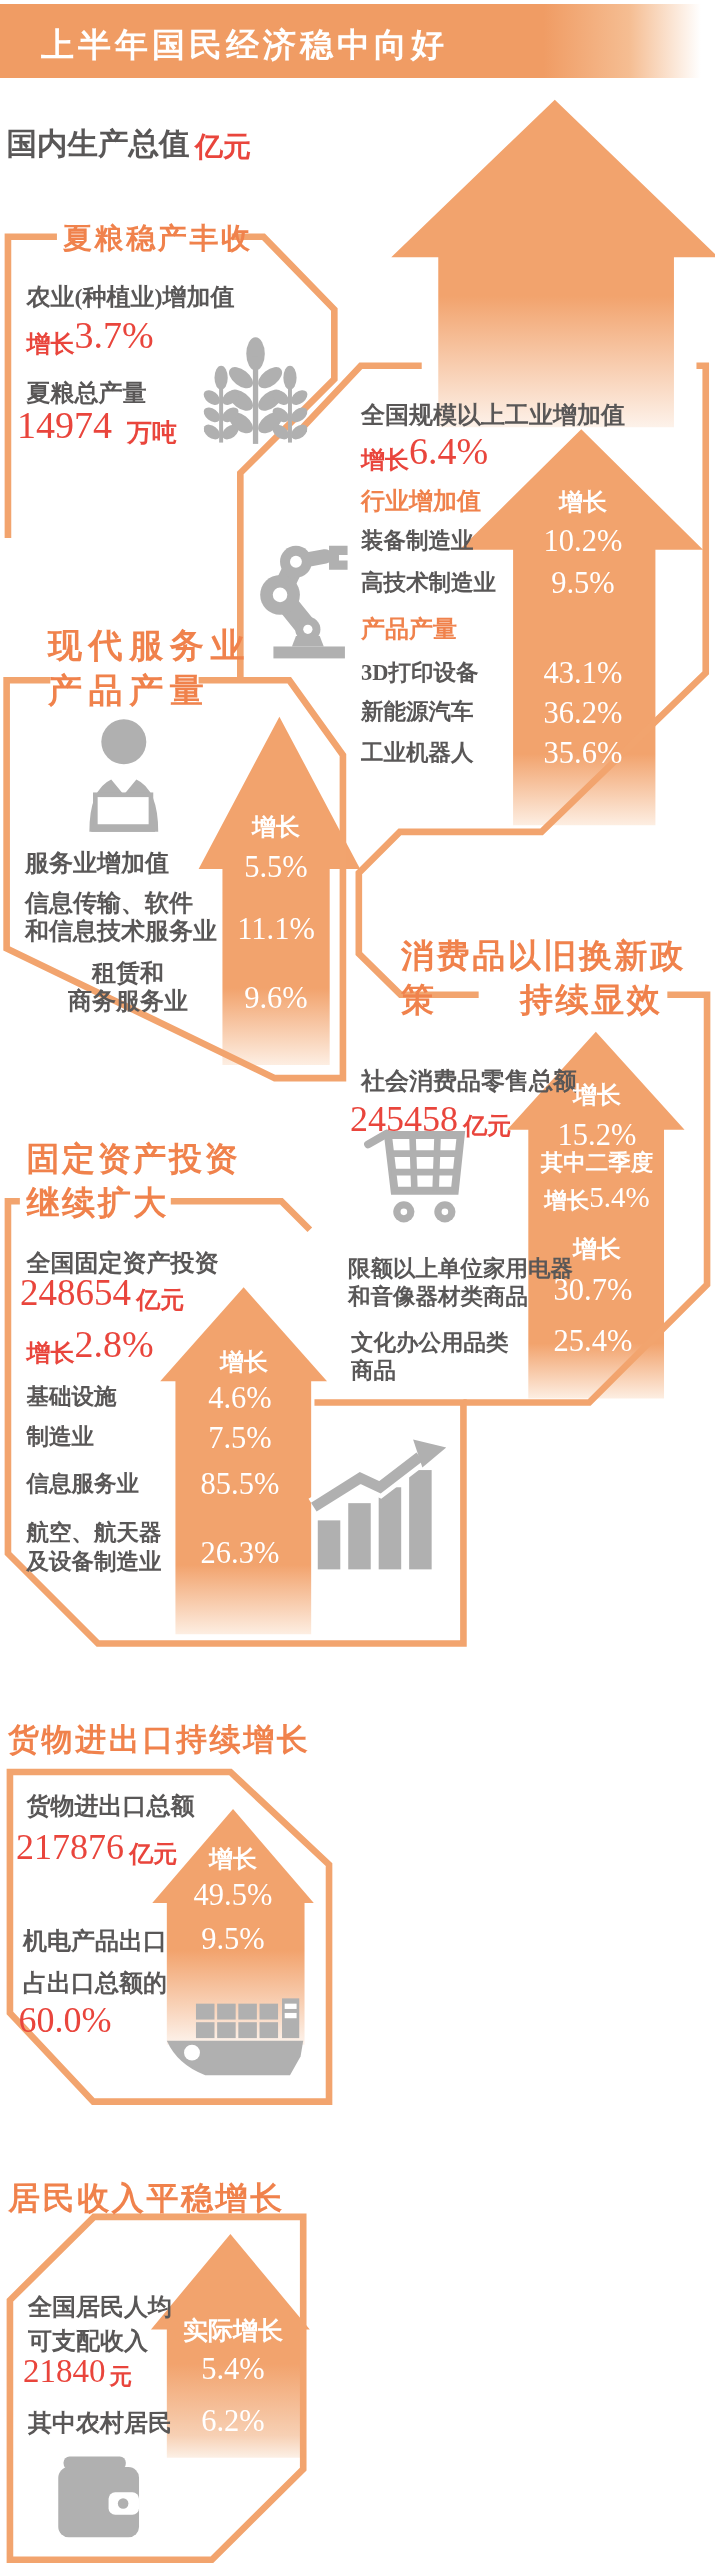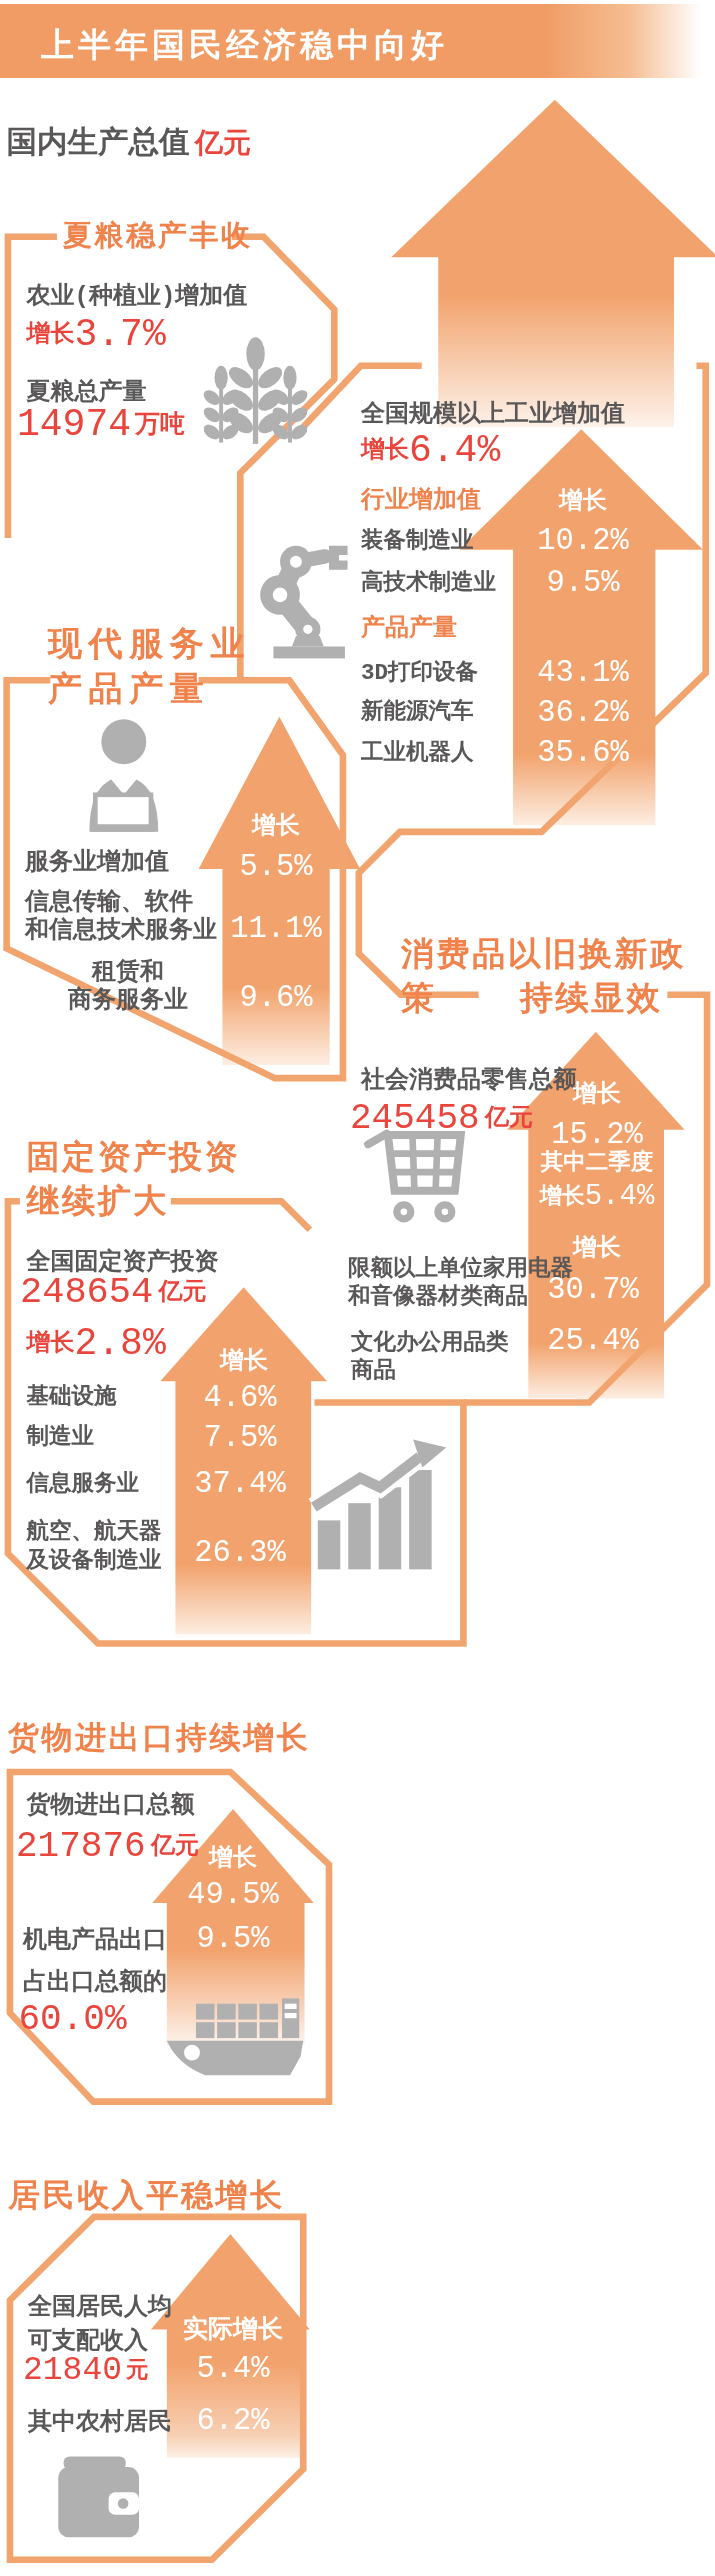--- a/index.html
+++ b/index.html
@@ -1,24 +1,24 @@
 <!DOCTYPE html>
 <html style="font-size:10.6px"><head>
 <meta charset="utf-8">
 <style>
   html,body{margin:0;padding:0;background:#fff}
   #canvas{position:relative;width:715px;height:2576px;background:#fff;overflow:hidden;
-          font-family:Liberation Mono, monospace}
+          font-family:Liberation Serif, serif}
   .b{position:absolute;white-space:pre-line;line-height:1.18}
   .title{color:#f0824c;font-weight:bold;font-size:32px;letter-spacing:2.6px;line-height:1.32}
   .gray{color:#595757;font-weight:bold}
   .orangeh{color:#f0824c;font-weight:bold}
   .red{color:#e9453c}
   .white{color:#fff}
-  .bl{display:flex;align-items:center}
+  .bl{display:flex;align-items:flex-end}
   .ctr{transform:translateX(-50%);text-align:center}
   .banner{position:absolute;left:0;top:4px;width:715px;height:74px;
           background:linear-gradient(90deg,#f09c64 0%,#f09c64 76%,#f5bd92 88%,#ffffff 98%)}
   .banner .t{position:absolute;left:41px;top:18.5px;font-size:33px;font-weight:bold;letter-spacing:4px;color:#fff}
   svg{position:absolute;left:0;top:0}
 </style>
 </head>
 <body>
 
 <div id="canvas">
@@ -189,21 +189,21 @@
 
   <div class="b title" style="left:63px;top:219px;font-size:29px">夏粮稳产丰收</div>
   <div class="b gray" style="left:26.5px;top:283px;font-size:24px">农业(种植业)增加值</div>
   <div class="b bl" style="left:26.5px;top:313px">
     <span class="red" style="font-size:24px;font-weight:bold">增长</span>
     <span class="red" style="font-size:38px">3.7%</span>
   </div>
   <div class="b gray" style="left:26.5px;top:379px;font-size:24px">夏粮总产量</div>
   <div class="b bl" style="left:17px;top:403px">
     <span class="red" style="font-size:38px">14974</span>
-    <span class="red" style="font-size:25px;font-weight:bold;margin-left:4px">万吨</span>
+    <span class="red" style="font-size:25px;font-weight:bold;margin-left:15px">万吨</span>
   </div>
 
   <div class="b gray" style="left:361px;top:401px;font-size:24px">全国规模以上工业增加值</div>
   <div class="b bl" style="left:361px;top:429px">
     <span class="red" style="font-size:24px;font-weight:bold">增长</span>
     <span class="red" style="font-size:38px">6.4%</span>
   </div>
   <div class="b orangeh" style="left:361px;top:487px;font-size:24px">行业增加值</div>
   <div class="b gray" style="left:361px;top:528px;font-size:22.5px">装备制造业</div>
   <div class="b gray" style="left:361px;top:570px;font-size:22.5px">高技术制造业</div>
@@ -264,21 +264,21 @@
     <span class="red" style="font-size:38px">2.8%</span>
   </div>
   <div class="b gray" style="left:26.5px;top:1384px;font-size:22.5px">基础设施</div>
   <div class="b gray" style="left:26.5px;top:1424px;font-size:22.5px">制造业</div>
   <div class="b gray" style="left:26.5px;top:1471px;font-size:22.5px">信息服务业</div>
   <div class="b gray" style="left:26.5px;top:1518px;font-size:22.5px;line-height:1.3">航空、航天器
 及设备制造业</div>
   <div class="b ctr white" style="left:244px;top:1348px;font-size:24px;font-weight:bold">增长</div>
   <div class="b ctr white" style="left:240px;top:1381px;font-size:30.5px">4.6%</div>
   <div class="b ctr white" style="left:240px;top:1421px;font-size:30.5px">7.5%</div>
-  <div class="b ctr white" style="left:240px;top:1467px;font-size:30.5px">37.4%</div>
+  <div class="b ctr white" style="left:240px;top:1467px;font-size:30.5px">85.5%</div>
   <div class="b ctr white" style="left:240px;top:1536px;font-size:30.5px">26.3%</div>
 
   <div class="b title" style="left:8px;top:1720px;font-size:31px">货物进出口持续增长</div>
   <div class="b gray" style="left:26.5px;top:1792px;font-size:24px">货物进出口总额</div>
   <div class="b bl" style="left:16px;top:1826px">
     <span class="red" style="font-size:36px">217876</span>
     <span class="red" style="font-size:24px;font-weight:bold;margin-left:5.3px">亿元</span>
   </div>
   <div class="b gray" style="left:23px;top:1927px;font-size:24px">机电产品出口</div>
   <div class="b gray" style="left:23px;top:1969px;font-size:24px">占出口总额的</div>

